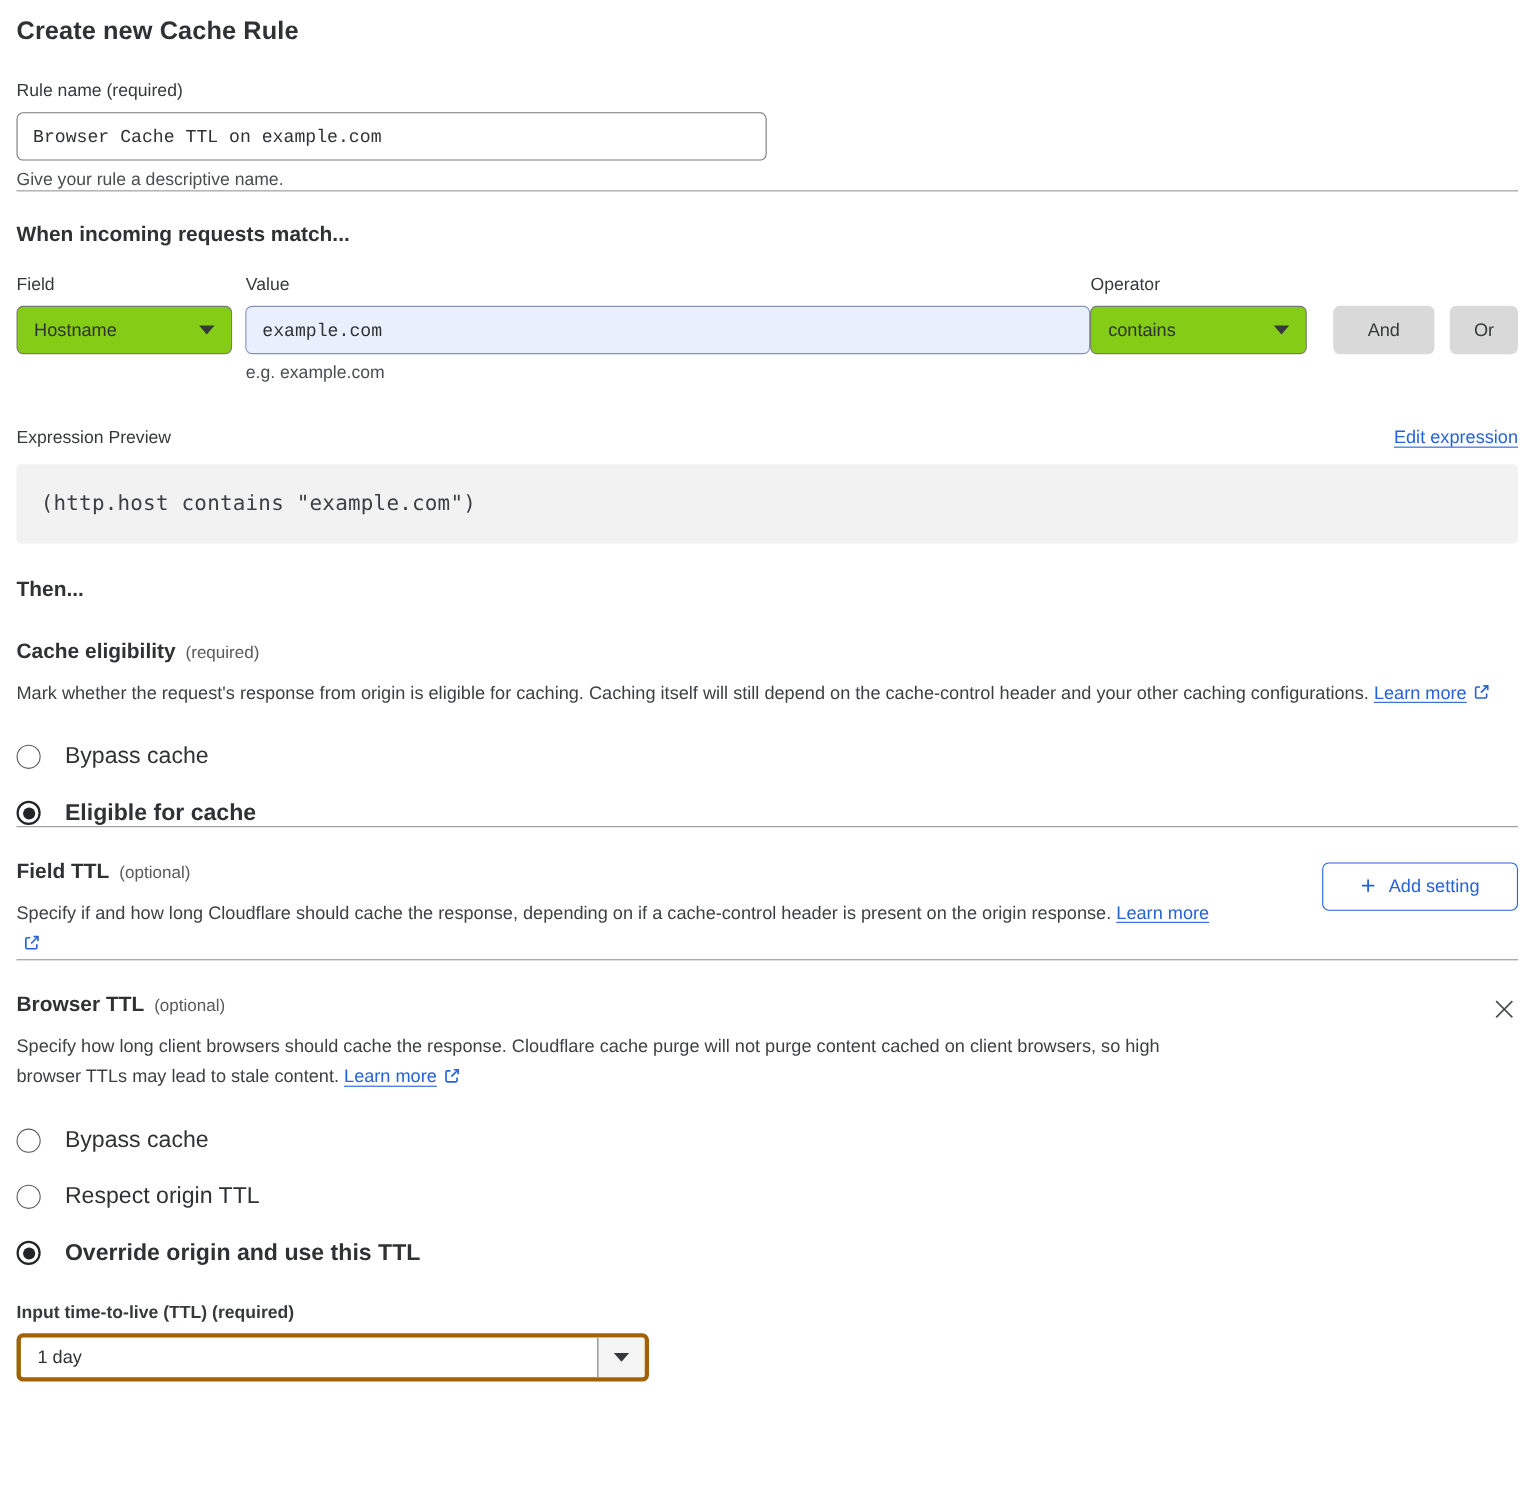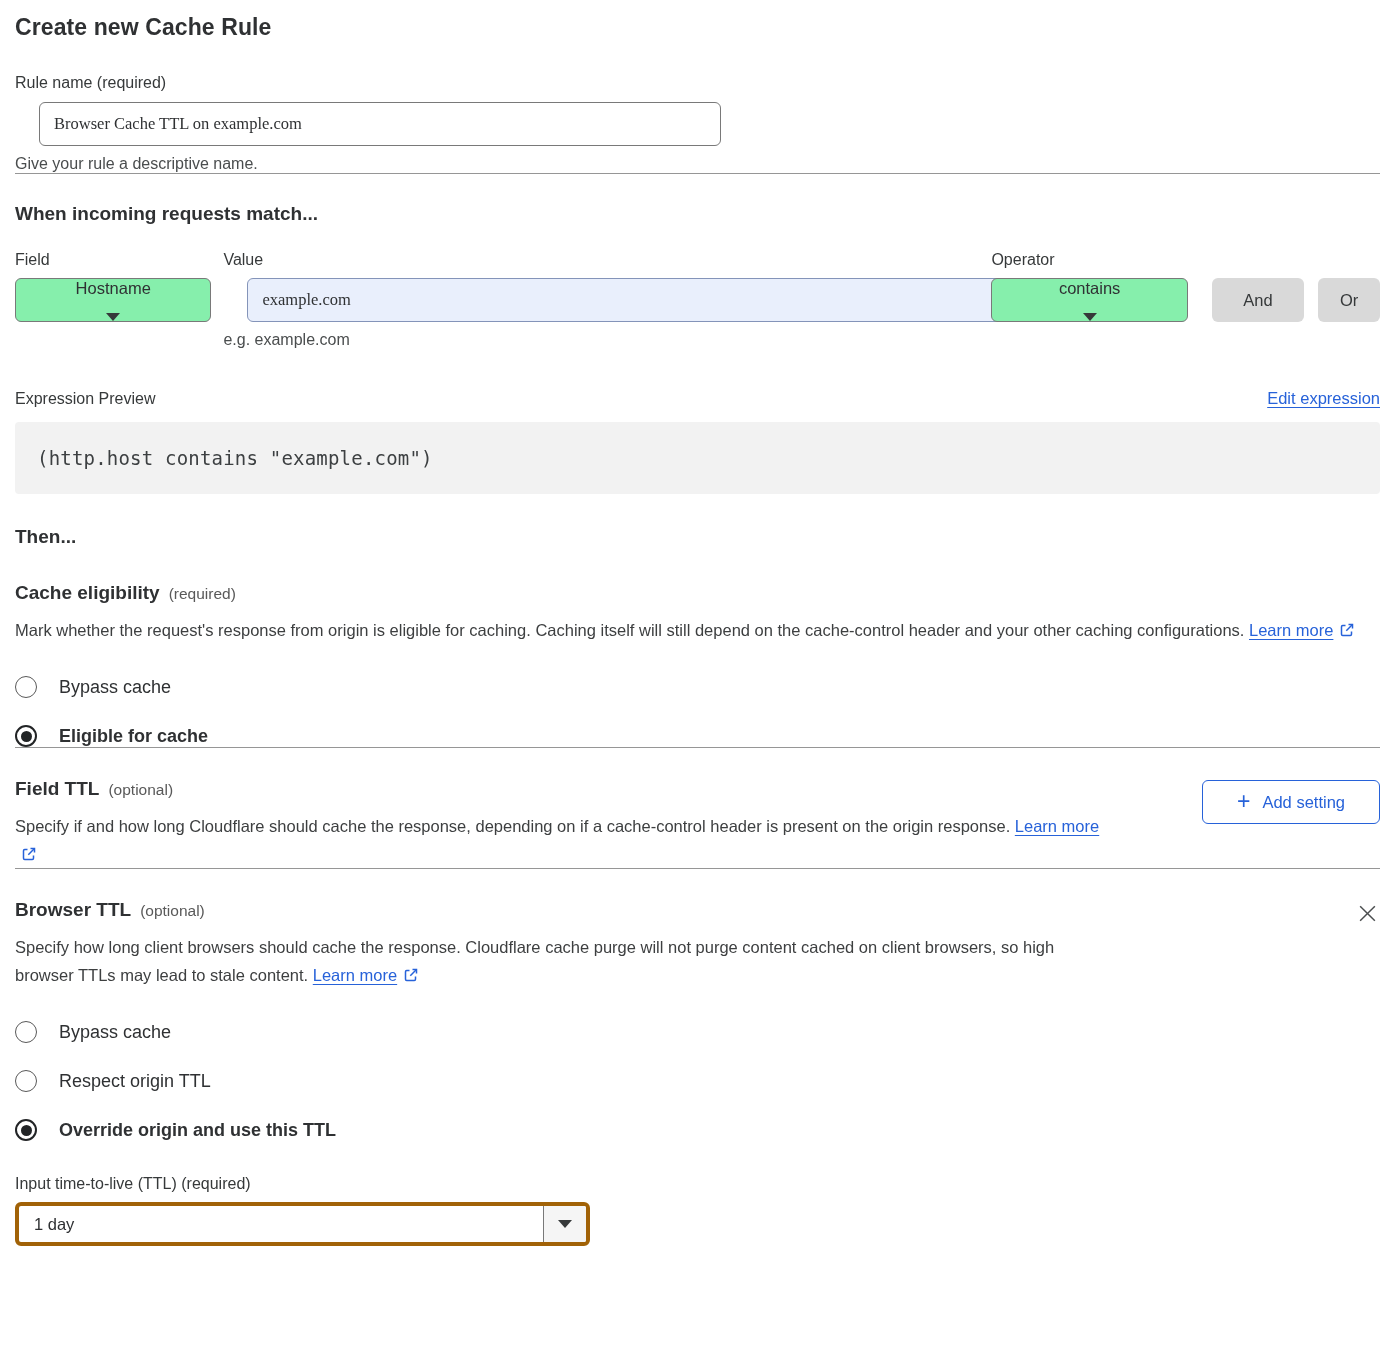--- a/index.html
+++ b/index.html
@@ -16,27 +16,26 @@
   h1.page-title { font-size: 23px; font-weight: 700; color: #2f3133; padding-top: 14px; letter-spacing: .1px; }
 
   .field-label { font-size: 16px; color: #36393a; }
   .helper-text { font-size: 16px; color: #4a4d4e; }
 
   .text-input {
     display: block;
     height: 44px;
     border: 1px solid #797979;
     border-radius: 6px;
-    font-family: Liberation Serif, serif;
+    font-family: Liberation Mono, monospace;
     font-size: 16.5px;
     color: #2f3133;
     padding: 0 14px;
     background: #ffffff;
     outline: none;
-    margin-left: 24px;
   }
   #rule-name-input { width: 682px; margin-top: 10px; }
   .rule-name-section { margin-top: 33px; }
   .rule-name-section .helper-text { margin-top: 9px; }
 
   hr.section-divider {
     border: none;
     border-top: 1.5px solid #969696;
     margin: 0;
   }
@@ -49,29 +48,28 @@
   .match-col { display: flex; flex-direction: column; }
   .col-field { width: 200px; margin-right: 12px; }
   .col-operator { width: 200px; margin-right: 12px; }
   .col-value { width: 782px; }
   .match-col .field-label { margin-bottom: 9px; }
 
   .select-box {
     height: 44px;
     border: 1px solid #797979;
     border-radius: 6px;
-    background: #86efac;
+    background: #84cc16;
     display: flex;
     align-items: center;
     justify-content: space-between;
     padding: 0 15px;
     font-size: 16.5px;
     color: #2f3133;
     cursor: pointer;
-    flex-direction: column;
   }
   .caret-down {
     width: 0; height: 0;
     border-left: 7px solid transparent;
     border-right: 7px solid transparent;
     border-top: 8px solid #36393a;
   }
   #match-value-input {
     width: 100%;
     background: #e9effc;
@@ -149,21 +147,21 @@
   .radio.checked { border: 2px solid #222426; }
   .radio.checked::after {
     content: "";
     position: absolute;
     left: 50%; top: 50%;
     width: 11px; height: 11px;
     margin: -5.5px 0 0 -5.5px;
     border-radius: 50%;
     background: #222426;
   }
-  .radio-label { margin-left: 22px; font-size: 18px; color: #2f3133; }
+  .radio-label { margin-left: 22px; font-size: 21px; color: #2f3133; }
   .radio-label.bold { font-weight: 700; }
   .radio-gap { margin-top: 32px; }
   .radio-gap2 { margin-top: 27px; }
 
   .divider-2 { margin-top: 31px; }
   .divider-3 { margin-top: 33px; }
 
   .setting-section { margin-top: 30px; }
   .section-flex { display: flex; justify-content: space-between; align-items: flex-start; }
   .edge-desc { max-width: 1105px; }
@@ -184,21 +182,21 @@
     cursor: pointer;
     margin-top: 2px;
   }
   .plus-glyph { font-size: 23px; font-weight: 400; margin-right: 12px; line-height: 1; position: relative; top: -1px; }
 
   .close-btn {
     background: none; border: none; cursor: pointer; padding: 2px;
     margin-top: 2px;
   }
 
-  .ttl-label { margin-top: 34px; }
+  .ttl-label { margin-top: 34px; font-weight: bold; }
   .ttl-select {
     margin-top: 9px;
     width: 575px;
     height: 44px;
     border: 4px solid #a16207;
     border-radius: 6px;
     display: flex;
     background: #fff;
     cursor: pointer;
     overflow: hidden;

